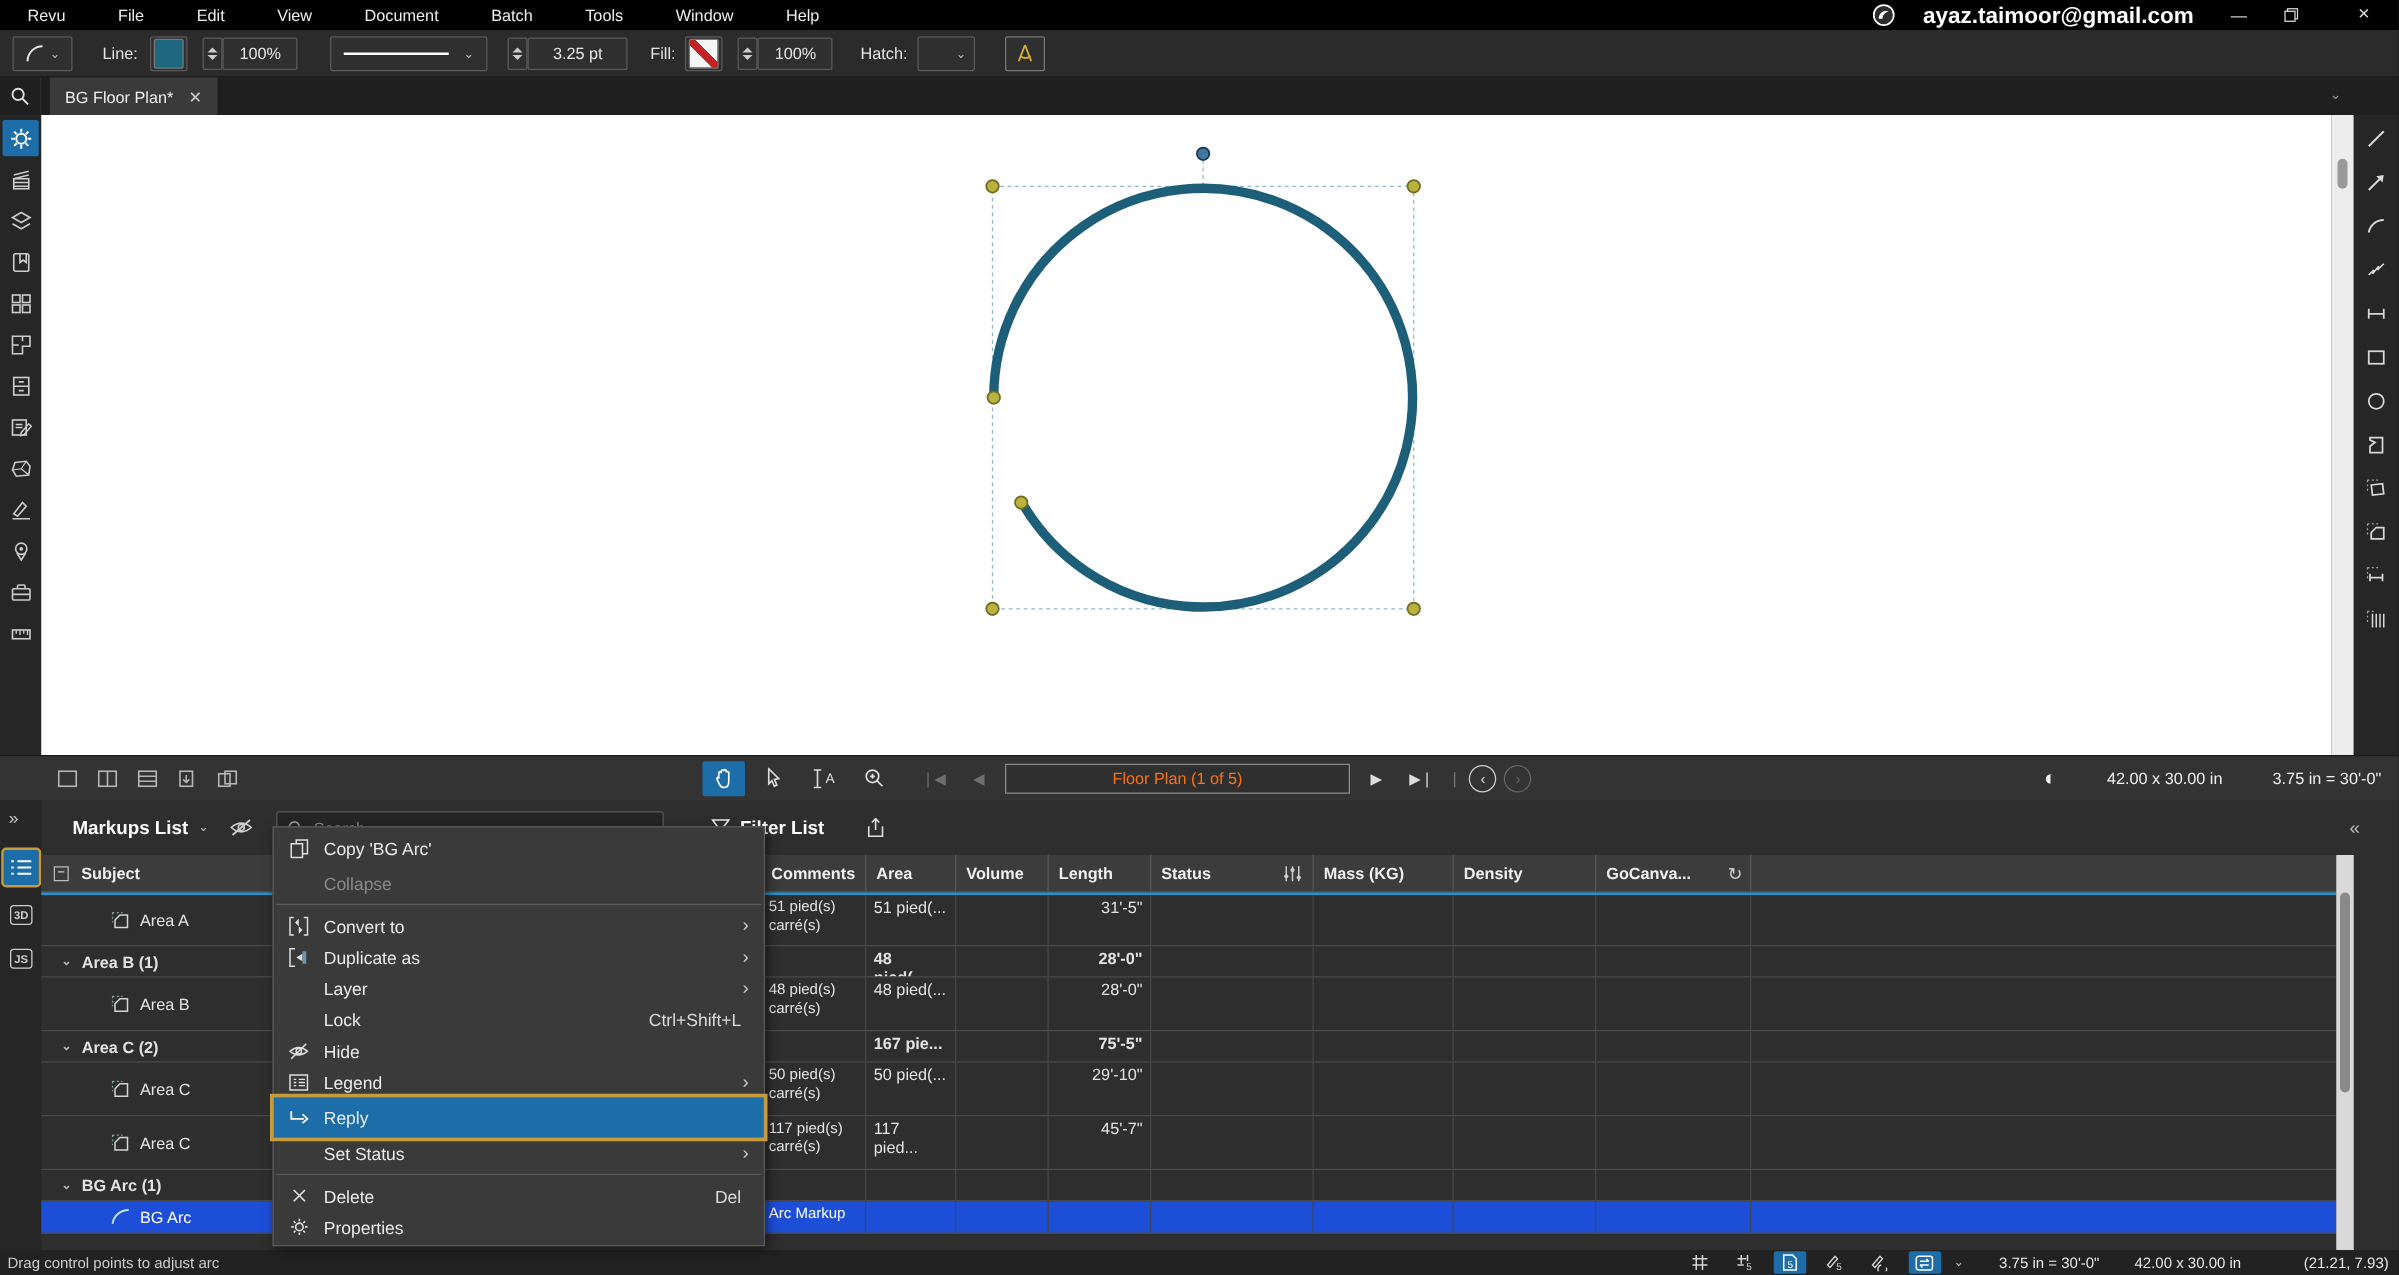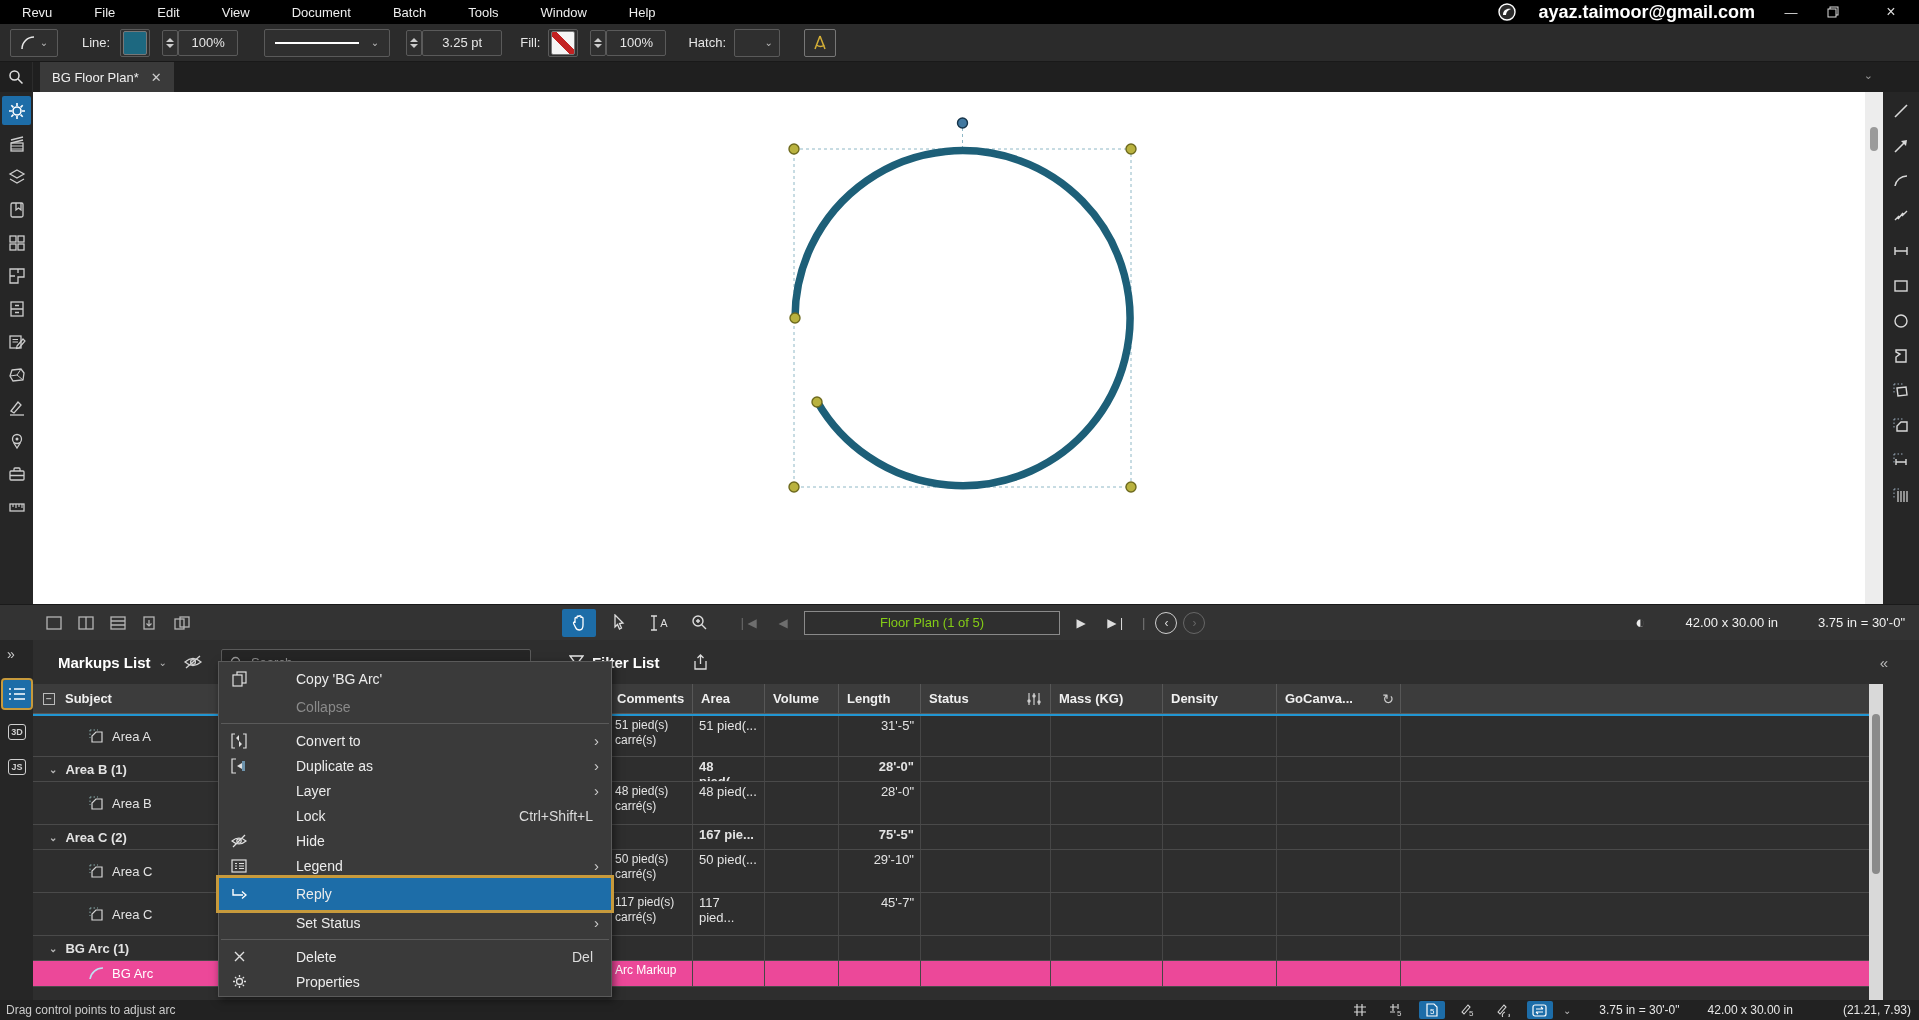--- a/index.html
+++ b/index.html
@@ -54,21 +54,21 @@
 
   
   .navbar { position:absolute; left:0; top:604px; width:1919px; height:36px; background:#333;
     border-top:1px solid #1a1a1a; display:flex; align-items:center; font-size:13px; }
   .nb-left { display:flex; gap:14px; padding-left:45px; }
   .nb-center { position:absolute; left:562px; display:flex; align-items:center; gap:6px; }
   .nb-tool { width:34px; height:28px; display:flex; align-items:center; justify-content:center; border-radius:2px; }
   .nb-tool.active { background:#1d6da8; }
   .pg-arrow { width:30px; text-align:center; color:#ddd; font-size:12px; }
   .pg-arrow.dis { color:#6e6e6e; }
-  .page-box { width:256px; height:24px; border:1px solid #8a8a8a; background:#2f2f2f; color:#84cc16;
+  .page-box { width:276px; height:24px; border:1px solid #8a8a8a; background:#2f2f2f; color:#f97316;
     display:flex; align-items:center; justify-content:center; }
   .circ-btn { width:22px; height:22px; border:1px solid #cfcfcf; border-radius:50%; display:flex;
     align-items:center; justify-content:center; color:#ddd; font-size:12px; }
   .circ-btn.dis { border-color:#666; color:#666; }
   .nb-right { position:absolute; right:14px; display:flex; align-items:center; gap:40px; color:#f0f0f0; }
 
   
   .panel { position:absolute; left:0; top:640px; width:1919px; height:360px; background:#2e2e2e; }
   .panel-rail { position:absolute; left:0; top:0; width:33px; height:360px; background:#262626; }
   .pr-expand { position:absolute; left:7px; top:6px; color:#ccc; font-size:14px; }
@@ -89,21 +89,21 @@
   .grid-cols { display:grid; grid-template-columns:575px 84px 72px 74px 82px 130px 112px 114px 124px 1fr; }
   .m-header { position:absolute; left:33px; top:44px; width:1836px; height:30px; background:#3c3c3c;
     border-bottom:1px solid #575757; font-size:13px; font-weight:bold; color:#f0f0f0; }
   .m-header > div { display:flex; align-items:center; padding-left:8px; border-left:1px solid #575757; }
   .m-header > div:first-child { border-left:none; gap:10px; padding-left:10px; }
   .mh-cb { width:12px; height:12px; border:1px solid #bbb; color:#bbb; font-size:10px; line-height:10px;
     display:flex; align-items:center; justify-content:center; }
   #rows { position:absolute; left:33px; top:74px; width:1836px; }
   .m-row { border-bottom:1px solid #4a4a4a; font-size:13px; color:#e3e3e3; }
   .m-row.first { border-top:2px solid #2196d3; }
-  .m-row.selected { background:#ec4899; color:#fff; }
+  .m-row.selected { background:#1d4ed8; color:#fff; }
   .m-row > div { border-left:1px solid #464646; padding:2px 6px; overflow:hidden; }
   .m-row > div:first-child { border-left:none; }
   .cell-sub { display:flex; align-items:center; gap:8px; }
   .cell-sub.child { padding-left:56px; }
   .cell-sub.group { padding-left:16px; font-weight:bold; }
   .cell-sub .chev-g { font-size:10px; color:#bbb; }
   .cell-num { text-align:left; }
   .cell-len { text-align:right; padding-right:10px; }
   .bold { font-weight:bold; }
   .comments-cell { font-size:12px; line-height:1.25; padding-top:4px; }
@@ -116,21 +116,21 @@
   .sb-hint { padding-left:6px; }
   .sb-right { position:absolute; right:8px; display:flex; align-items:center; gap:10px; }
   .sb-ic { width:26px; height:18px; display:flex; align-items:center; justify-content:center; border-radius:2px;
     color:#d5d5d5; font-size:12px; gap:1px; }
   .sb-ic.active { background:#1d6da8; color:#fff; }
   .sb-txt { margin-left:18px; color:#e8e8e8; }
 
   
   .context-menu { position:absolute; left:218px; top:661px; width:394px; background:#3a3a3a;
     border:1px solid #5a5a5a; box-shadow:2px 3px 8px rgba(0,0,0,.5); z-index:50; padding:2px 0; }
-  .mi { height:25px; display:flex; align-items:center; font-size:14px; color:#ececec; position:relative;gap:37px; }
+  .mi { height:25px; display:flex; align-items:center; font-size:14px; color:#ececec; position:relative; }
   .mi.tall { height:30px; }
   .mi-icon { width:40px; display:flex; align-items:center; justify-content:center; flex:0 0 40px; }
   .mi-label { flex:1; }
   .mi-shortcut { margin-right:18px; color:#dcdcdc; }
   .mi-sub { margin-right:12px; color:#ccc; font-size:15px; }
   .mi.disabled { color:#8a8a8a; }
   .mi.highlight { background:#1d6da8; outline:3px solid #c79a3c; height:32px; }
   .mi-sep { height:1px; background:#5a5a5a; margin:4px 2px; }
 
   svg { display:block; }

